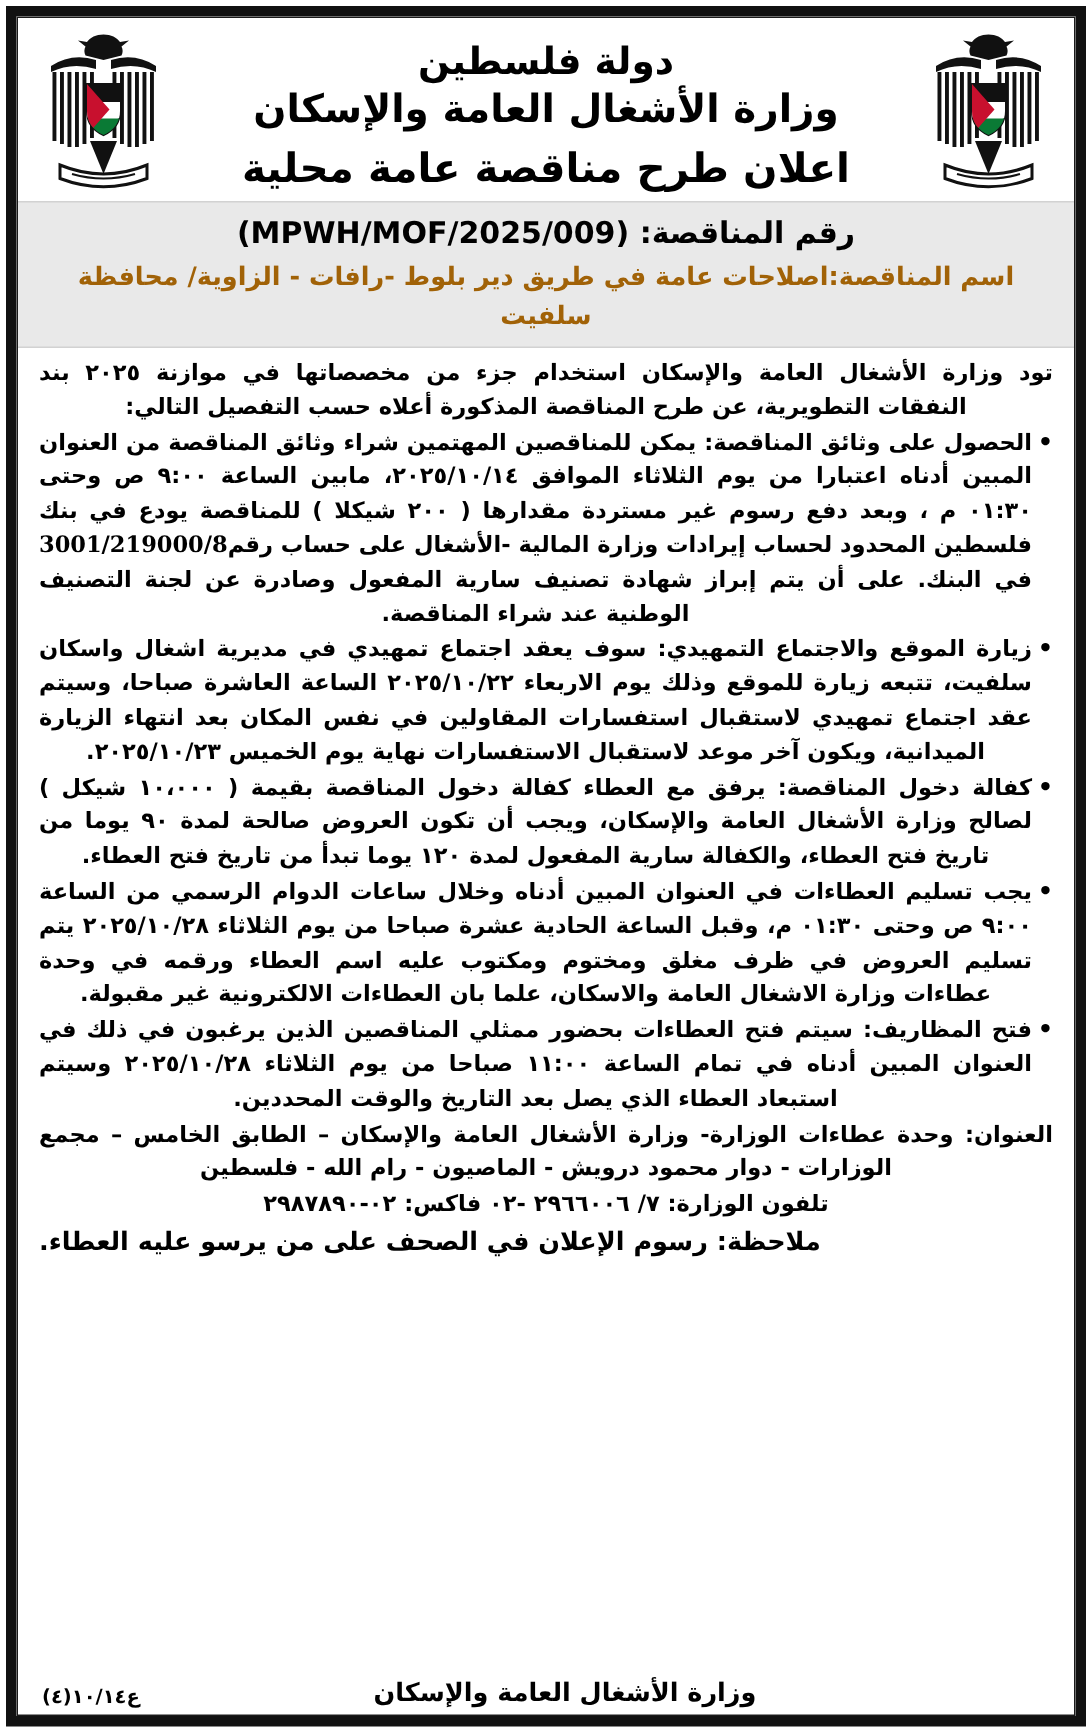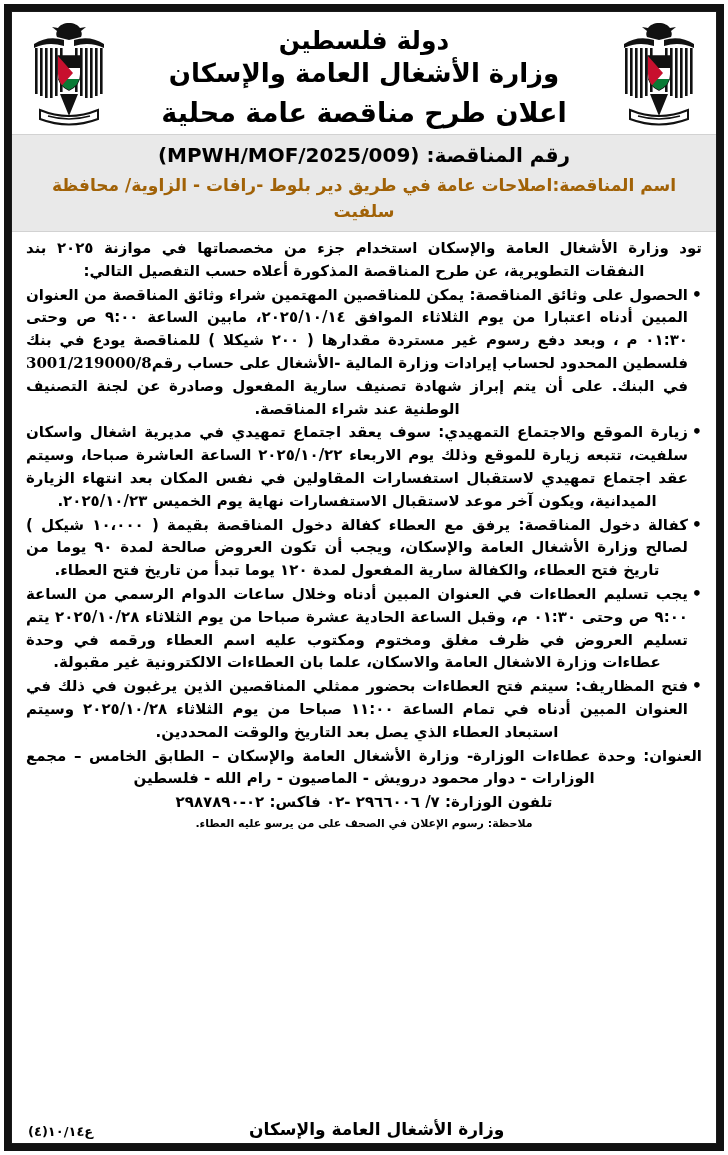--- a/index.html
+++ b/index.html
@@ -143,23 +143,23 @@
   .para .ltr {
     direction: ltr;
     unicode-bidi: embed;
     display: inline-block;
     font-family: "DejaVu Serif", "Liberation Serif", serif;
   }
   .para.address-block {
     text-align-last: center;
   }
   .note-line {
-    font-size: 11px;
-    font-weight: bold;
-    text-align: center;
+    font-size: 17px;
+    font-weight: bold;
+    text-align: left;
     line-height: 1.5;
     margin-top: 1px;
   }
 
   
   .footer {
     display: flex;
     align-items: flex-end;
     justify-content: space-between;
     padding: 0 16px 4px 16px;

